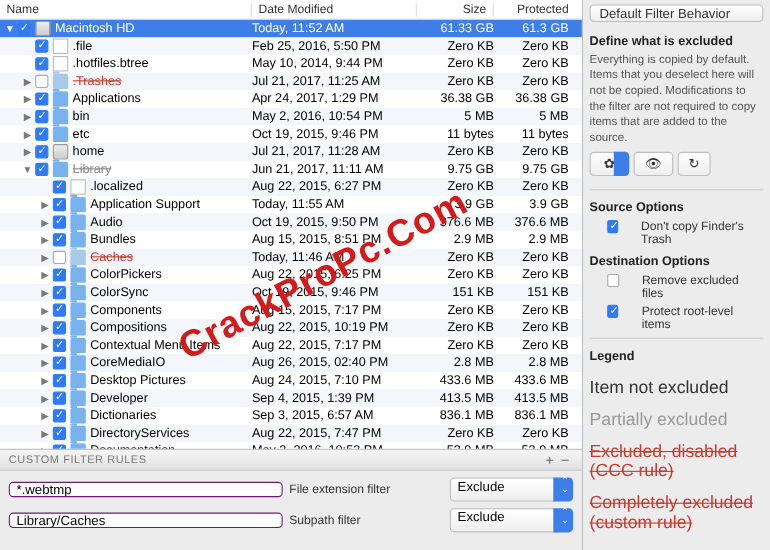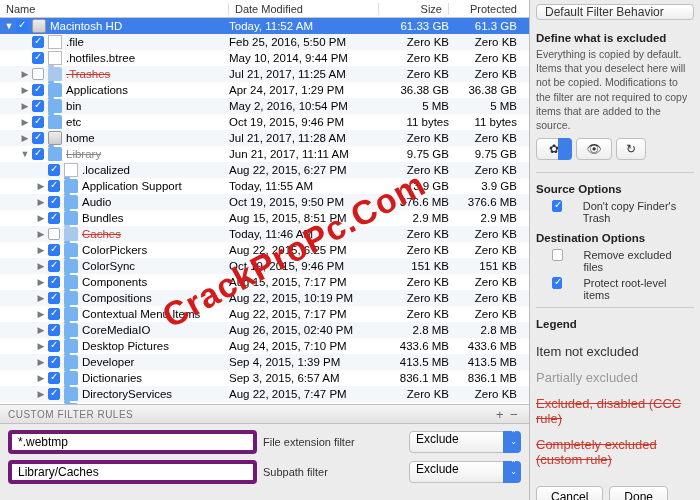--- a/index.html
+++ b/index.html
@@ -32,42 +32,42 @@
 .strike-red { color: #c93a2d; text-decoration: line-through; }
 .strike-gray { color: #888; text-decoration: line-through; }
 .row .col-date { width: 150px; }
 .row .col-size { width: 70px; text-align: right; }
 .row .col-prot { width: 80px; text-align: right; padding-right: 12px; }
 .custom-bar { background: linear-gradient(#f5f5f5,#e2e2e2); border-top: 1px solid #bfbfbf; border-bottom: 1px solid #bfbfbf; height: 20px; display: flex; align-items: center; padding: 0 8px; font-size: 10px; color: #777; letter-spacing: 0.5px; }
 .custom-bar .spacer { flex: 1; }
 .pm { width: 14px; text-align: center; color: #666; font-size: 13px; }
 .rules { background: #ececec; padding: 6px 8px 10px 8px; }
 .rule-row { display: flex; gap: 6px; margin-bottom: 6px; align-items: center; }
-.rule-input { flex: 1; height: 24px; border: 4px solid #701a75; border-radius: 4px; padding: 0 6px; font-size: 12px; background: #fff; }
+.rule-input { flex: 1; height: 14px; border: 1px solid #701a75; border-radius: 4px; padding: 0 6px; font-size: 12px; background: #fff; }
 .rule-label { width: 140px; font-size: 11px; color: #333; }
 .rule-select { width: 100px; height: 22px; font-size: 12px; border: 1px solid #bfbfbf; border-radius: 4px; background: linear-gradient(#fff,#eee); padding-left: 6px; }
 .rule-select-wrap { position: relative; width: 112px; }
 .rule-select-wrap::after { content: ""; position: absolute; right: 0; top: 0; width: 18px; height: 22px; background: #3e7ee8; border-radius: 0 4px 4px 0; }
 .rule-select-wrap::before { content: "⌃\A⌄"; white-space: pre; position: absolute; right: 4px; top: -1px; font-size: 8px; line-height: 8px; color: #fff; z-index: 2; }
 .side-select { height: 22px; border: 1px solid #bfbfbf; border-radius: 4px; background: linear-gradient(#fff,#eee); font-size: 12px; padding: 0 18px 0 8px; position: relative; width: 100%; margin-bottom: 6px; }
 .side-title { font-weight: bold; font-size: 11.5px; margin: 6px 0 3px 0; color: #222; }
 .side-text { font-size: 10.5px; color: #555; line-height: 1.35; margin-bottom: 6px; }
 .btn-row { display: flex; gap: 4px; margin-bottom: 8px; }
 .tool-btn { height: 22px; border: 1px solid #bfbfbf; border-radius: 4px; background: linear-gradient(#fff,#eee); font-size: 12px; display: flex; align-items: center; justify-content: center; }
 .tool-btn.gear { width: 36px; }
 .tool-btn.eye { width: 36px; }
 .tool-btn.ref { width: 30px; }
 .gearwrap { position:relative; width:36px; }
 .gearwrap::after { content:""; position:absolute; right:0; top:0; width:14px; height:22px; background:#3e7ee8; border-radius:0 4px 4px 0; }
 .opt-row { display: flex; align-items: flex-start; gap: 21px; margin: 2px 16px; font-size: 11px; }
 .opt-chk { width: 12px; height: 12px; appearance: none; border: 1px solid #aaa; border-radius: 2px; background: #fff; position: relative; }
 .opt-chk:checked { background: #2f7bf5; border-color: #2f7bf5; }
 .opt-chk:checked::after { content: "✓"; color: #fff; font-size: 10px; position: absolute; top: -2px; left: 1px; }
 hr.sep { border: none; border-top: 1px solid #ccc; margin: 4px 0; }
-.legend div { font-size: 13px; margin: 11px 0; }
+.legend div { font-size: 16px; margin: 11px 0; }
 .leg-gray { color: #999; }
 .leg-red { color: #c93a2d; }
 .leg-gray-strike { color: #999; text-decoration: line-through; }
 .leg-red-strike { color: #c93a2d; text-decoration: line-through; }
 .bottom-btns { margin-top: auto; display: flex; gap: 6px; justify-content: flex-start; padding-top:8px; }
 .mac-btn { height: 22px; padding: 0 14px; border: 1px solid #bfbfbf; border-radius: 4px; background: linear-gradient(#fff,#eee); font-size: 12px; }
 .watermark { position: absolute; top: 50%; left: 42%; transform: translate(-50%,-50%) rotate(-28deg); font-size: 34px; font-weight: bold; color: #d31b1b; pointer-events: none; letter-spacing: 1px; z-index: 50; }
 </style>
 </head>
 <body>

